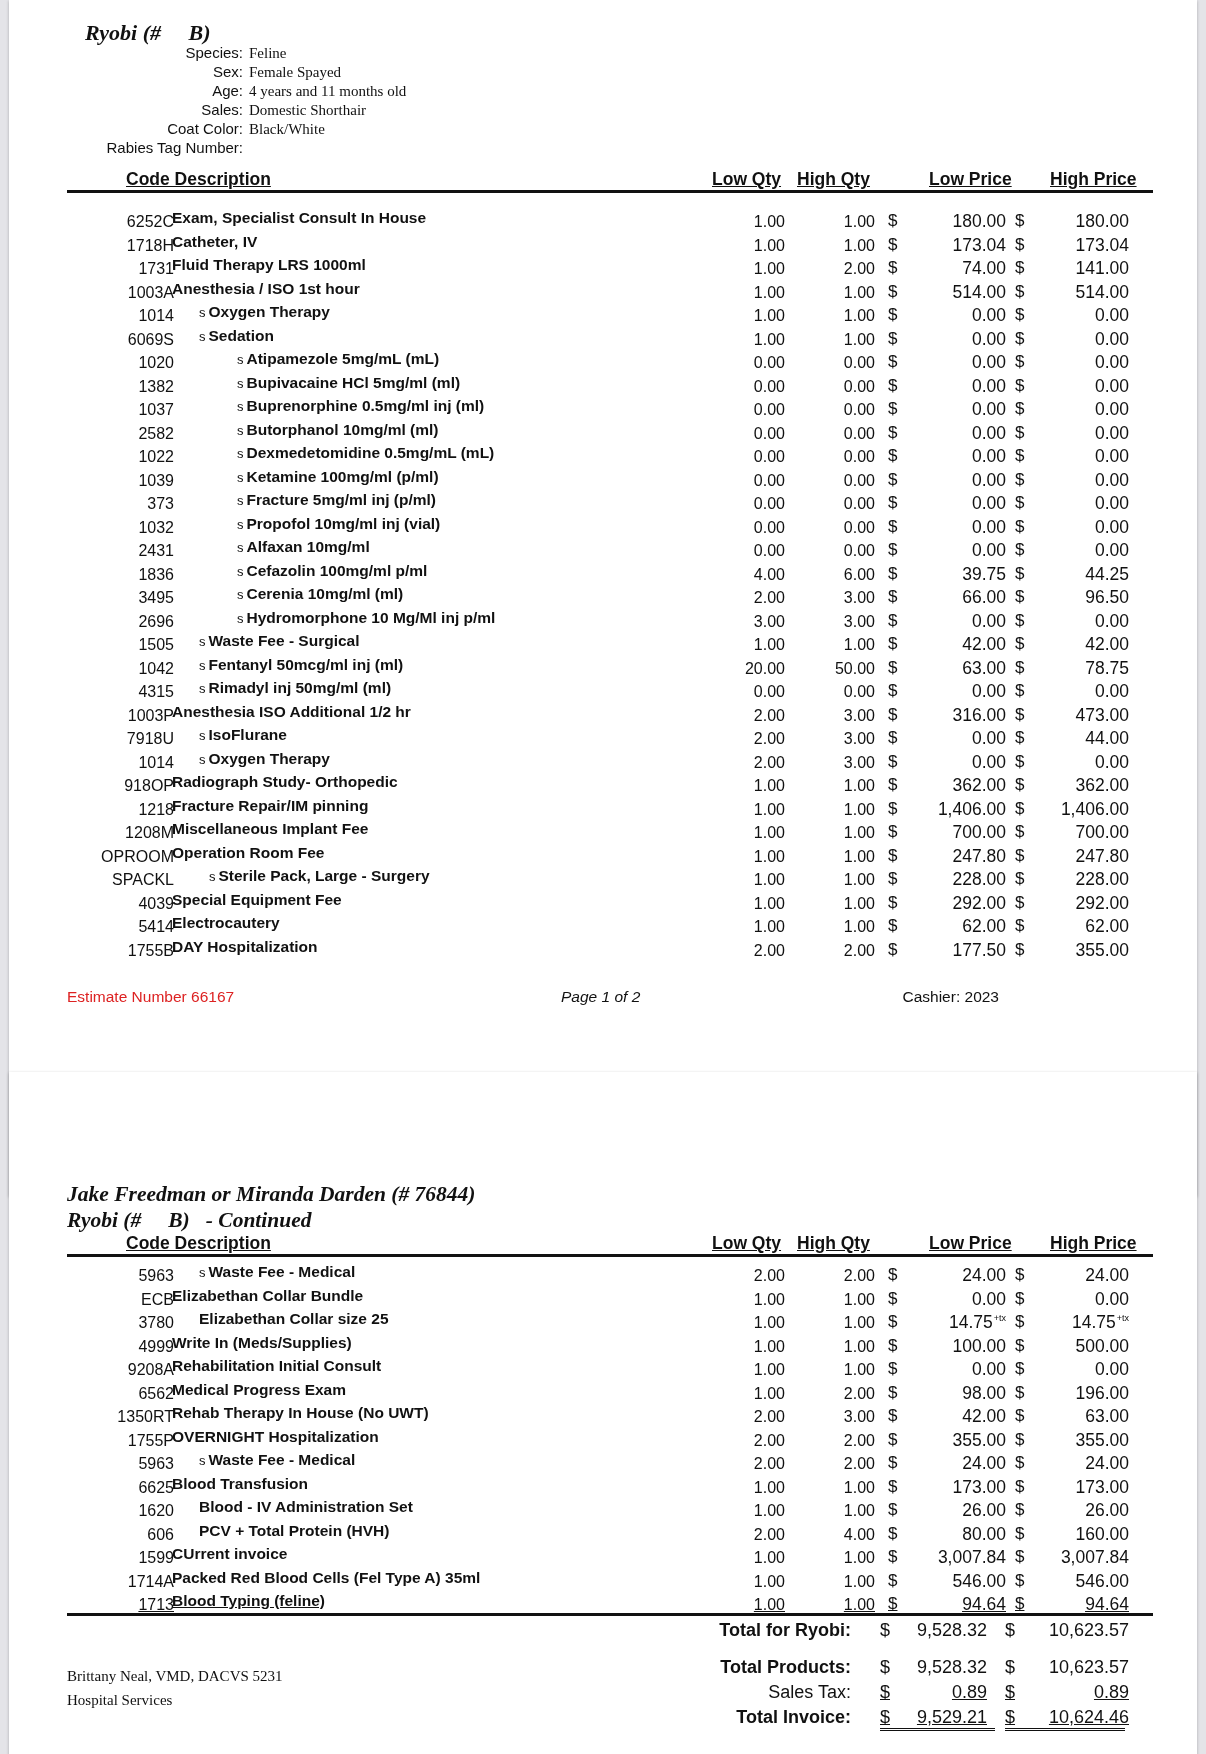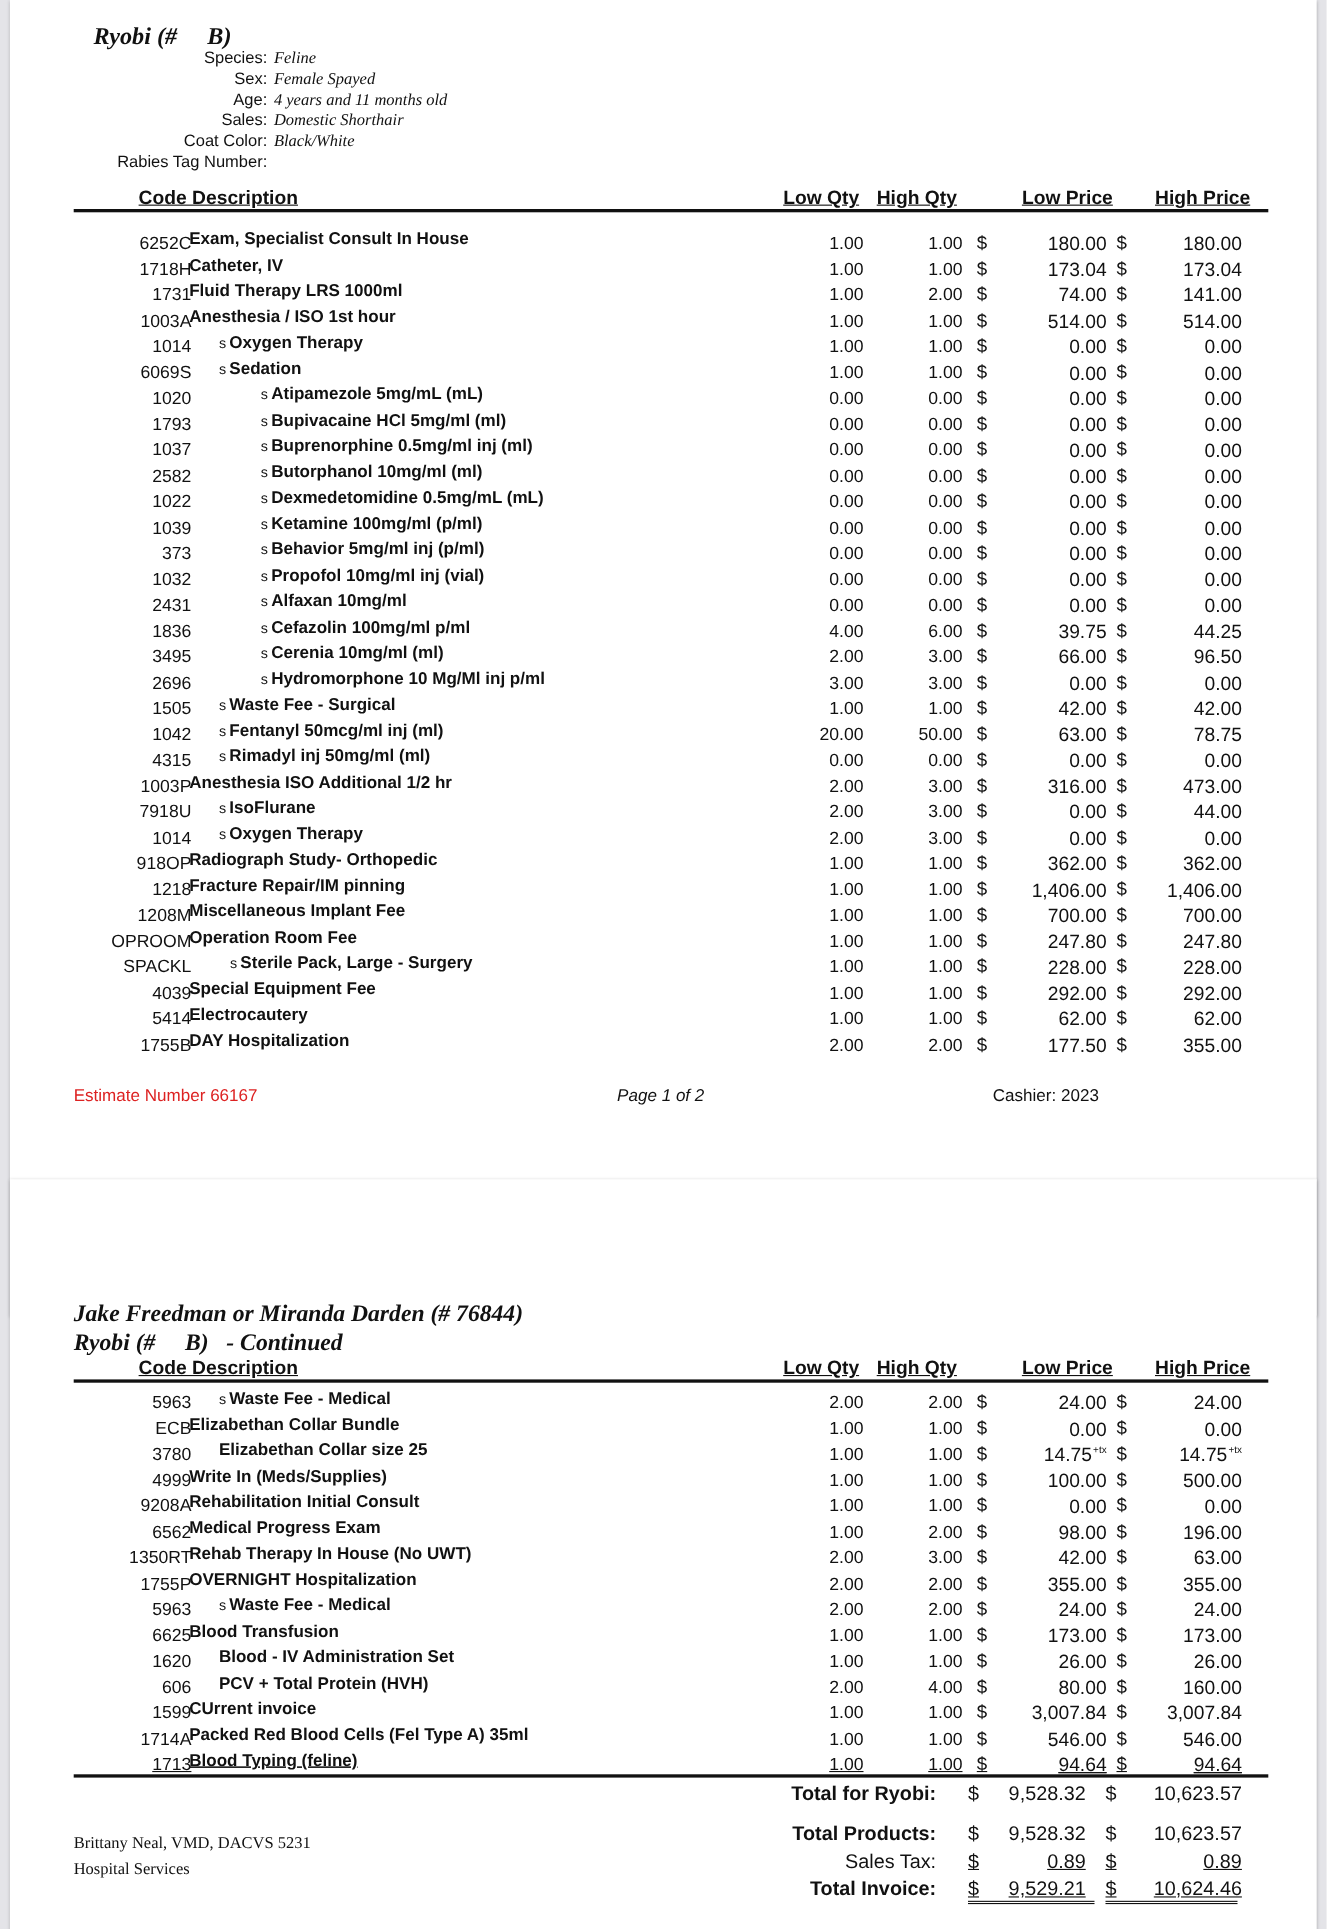--- a/index.html
+++ b/index.html
@@ -18,21 +18,21 @@
   #page1 { top: 0; height: 1196px; }
   #page2 { top: 1072px; height: 806px; }
   .patient-title {
     position: absolute; left: 76px; top: 20px;
     font-family: "Liberation Serif", serif; font-style: italic; font-weight: bold;
     font-size: 22px; white-space: pre;
   }
   .info-grid { position: absolute; left: 70px; top: 44px; }
   .info-row { height: 19px; display: flex; align-items: baseline; }
   .info-label { width: 164px; text-align: right; font-size: 15px; padding-right: 6px; }
-  .info-value { font-family: "Liberation Serif", serif; font-size: 15px; font-style: italic; }
+  .info-value { font-family: "Liberation Serif", serif; font-size: 15px; }
 
   .right-info { position: absolute; right: 188px; top: 18px; text-align: right; }
   .right-info .ri { font-family: "Liberation Serif", serif; font-size: 15px; height: 23.7px; line-height: 23.7px; }
 
   .tbl-head {
     position: absolute; left: 58px; width: 1086px; height: 22px;
     border-bottom: 3px solid #111;
     font-weight: bold; font-size: 17.5px;
   }
   .tbl-head span { position: absolute; bottom: 0; text-decoration: underline; white-space: nowrap; }
@@ -180,21 +180,21 @@
         <span class="c-code">1020</span>
         <span class="c-desc ind2"><span class="s" style="position:static">s</span><span style="position:static">Atipamezole 5mg/mL (mL)</span></span>
         <span class="c-lq">0.00</span>
         <span class="c-hq">0.00</span>
         <span class="c-d1">$</span>
         <span class="c-lp"><span style="position:static">0.00</span></span>
         <span class="c-d2">$</span>
         <span class="c-hp"><span style="position:static">0.00</span></span>
       </div>
       <div class="row">
-        <span class="c-code">1793</span>
+        <span class="c-code">1382</span>
         <span class="c-desc ind2"><span class="s" style="position:static">s</span><span style="position:static">Bupivacaine HCl 5mg/ml (ml)</span></span>
         <span class="c-lq">0.00</span>
         <span class="c-hq">0.00</span>
         <span class="c-d1">$</span>
         <span class="c-lp"><span style="position:static">0.00</span></span>
         <span class="c-d2">$</span>
         <span class="c-hp"><span style="position:static">0.00</span></span>
       </div>
       <div class="row">
         <span class="c-code">1037</span>
@@ -231,21 +231,21 @@
         <span class="c-desc ind2"><span class="s" style="position:static">s</span><span style="position:static">Ketamine 100mg/ml (p/ml)</span></span>
         <span class="c-lq">0.00</span>
         <span class="c-hq">0.00</span>
         <span class="c-d1">$</span>
         <span class="c-lp"><span style="position:static">0.00</span></span>
         <span class="c-d2">$</span>
         <span class="c-hp"><span style="position:static">0.00</span></span>
       </div>
       <div class="row">
         <span class="c-code">373</span>
-        <span class="c-desc ind2"><span class="s" style="position:static">s</span><span style="position:static">Behavior 5mg/ml inj (p/ml)</span></span>
+        <span class="c-desc ind2"><span class="s" style="position:static">s</span><span style="position:static">Fracture 5mg/ml inj (p/ml)</span></span>
         <span class="c-lq">0.00</span>
         <span class="c-hq">0.00</span>
         <span class="c-d1">$</span>
         <span class="c-lp"><span style="position:static">0.00</span></span>
         <span class="c-d2">$</span>
         <span class="c-hp"><span style="position:static">0.00</span></span>
       </div>
       <div class="row">
         <span class="c-code">1032</span>
         <span class="c-desc ind2"><span class="s" style="position:static">s</span><span style="position:static">Propofol 10mg/ml inj (vial)</span></span>

